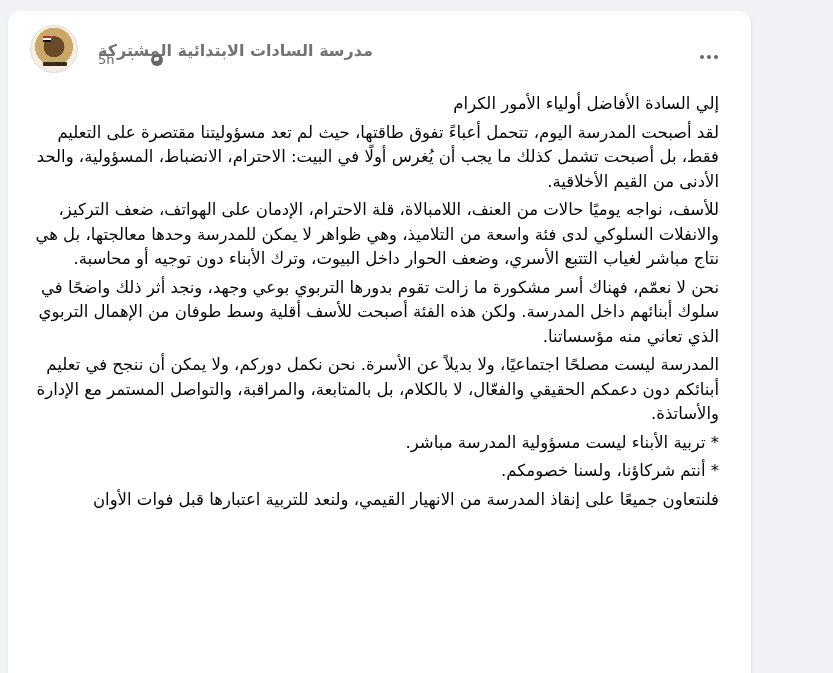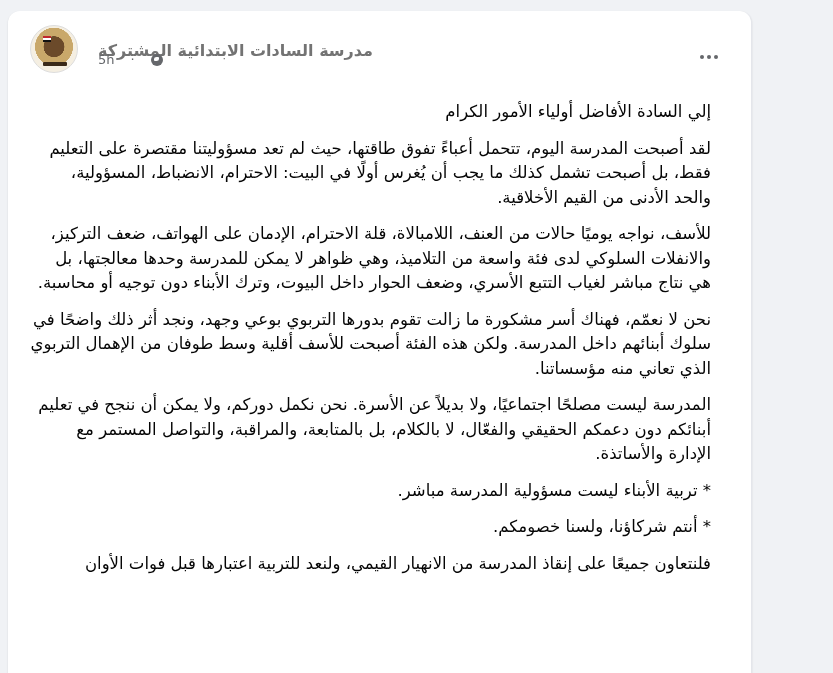--- a/index.html
+++ b/index.html
@@ -61,21 +61,21 @@
       display: flex; align-items: center; justify-content: center; gap: 3px;
     }
     .more span { width: 4px; height: 4px; border-radius: 50%; background: #65676b; display: block; }
     .body {
       position: absolute;
       left: 10px; top: 77px; width: 705px;
       direction: rtl; text-align: right;
       font-size: 16.5px; line-height: 24.5px; color: #050505;
       font-family: "DejaVu Sans", sans-serif;
     }
-    .body p { margin: 12px; }
+    .body p { margin: 4px; }
   </style>
 </head>
 <body>
 
 <div class="card">
   <div class="header">
     <div class="avatar">
       <div class="flag"></div>
       <div class="base"></div>
     </div>

